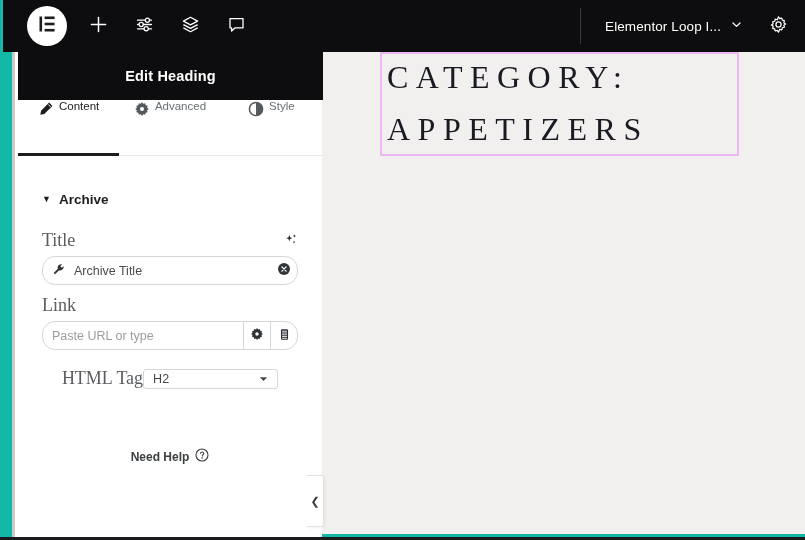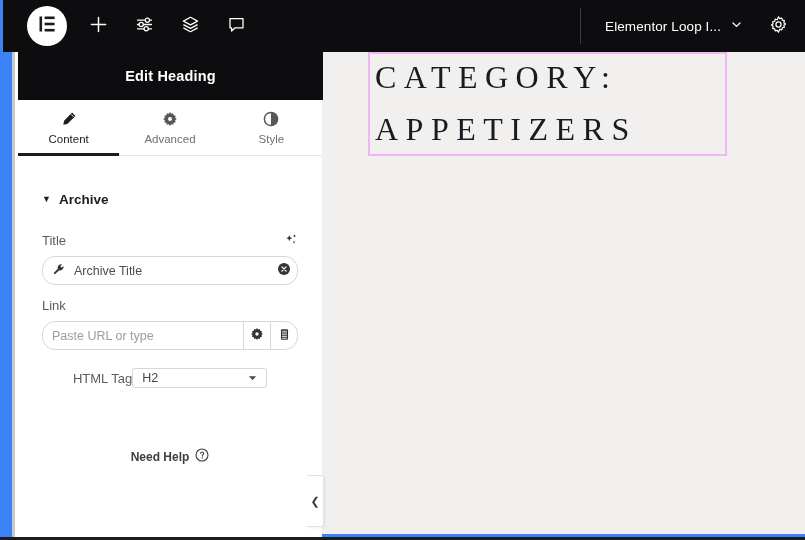--- a/index.html
+++ b/index.html
@@ -7,21 +7,21 @@
     width: 805px; height: 540px;
     font-family: "Liberation Sans", sans-serif;
     background: #ffffff;
     overflow: hidden;
   }
 
   #app {
     position: relative;
     width: 805px;
     height: 540px;
-    background: #3b82f6;
+    background: #14b8a6;
     border-bottom: 3px solid #1b1b1f;
     overflow: hidden;
     padding-left: 16px;
   }
 
   
   #panel {
     position: absolute;
     left: 0; top: 0;
     width: 308px;
@@ -113,22 +113,21 @@
     position: absolute;
     left: 3px; top: 100px;
     width: 304px; height: 56px;
     background: #ffffff;
     display: flex;
     border-bottom: 1px solid #e6e6e6;
   }
   .tab {
     flex: 1;
     display: flex;
-    flex-direction: column;
-    align-items: center;
+    flex-direction: row;
     justify-content: center;
     gap: 5px;
     cursor: pointer;
     position: relative;
     color: #6b6f72;
   }
   .tab .tab-ico { height: 17px; display: flex; align-items: center; }
   .tab .tab-lbl { font-size: 11.5px; }
   .tab.active { color: #1b1d1f; }
   .tab.active::after {
@@ -169,22 +168,23 @@
 
   .ctrl { margin-top: 12px; }
   .ctrl-label-row {
     display: flex;
     align-items: center;
     justify-content: space-between;
     margin-bottom: 8px;
     height: 16px;
   }
   .ctrl-label {
-    font-size: 13px;
+    font-size: 18px;
     color: #5a5d60;
+    font-family: Liberation Serif, serif;
   }
   .ai-icon { cursor: pointer; display: flex; }
 
   .field {
     position: relative;
     height: 29px;
     border: 1px solid #d5d8da;
     border-radius: 13px;
     background: #ffffff;
     display: flex;
@@ -309,21 +309,21 @@
     overflow: hidden;
   }
   .accent-bar {
     position: absolute;
     left: 162px; top: -4px;
     width: 154px; height: 5px;
     background: #5eecd4;
   }
   .sel-box {
     position: absolute;
-    left: 60px; top: 0px;
+    left: 72px; top: 0px;
     width: 359px; height: 104px;
     border: 2px solid #eeb6f2;
     display: flex;
     align-items: center;
     padding-left: 5px;
   }
   .hero-heading {
     font-family: "Liberation Serif", serif;
     font-size: 32px;
     line-height: 1.62;

